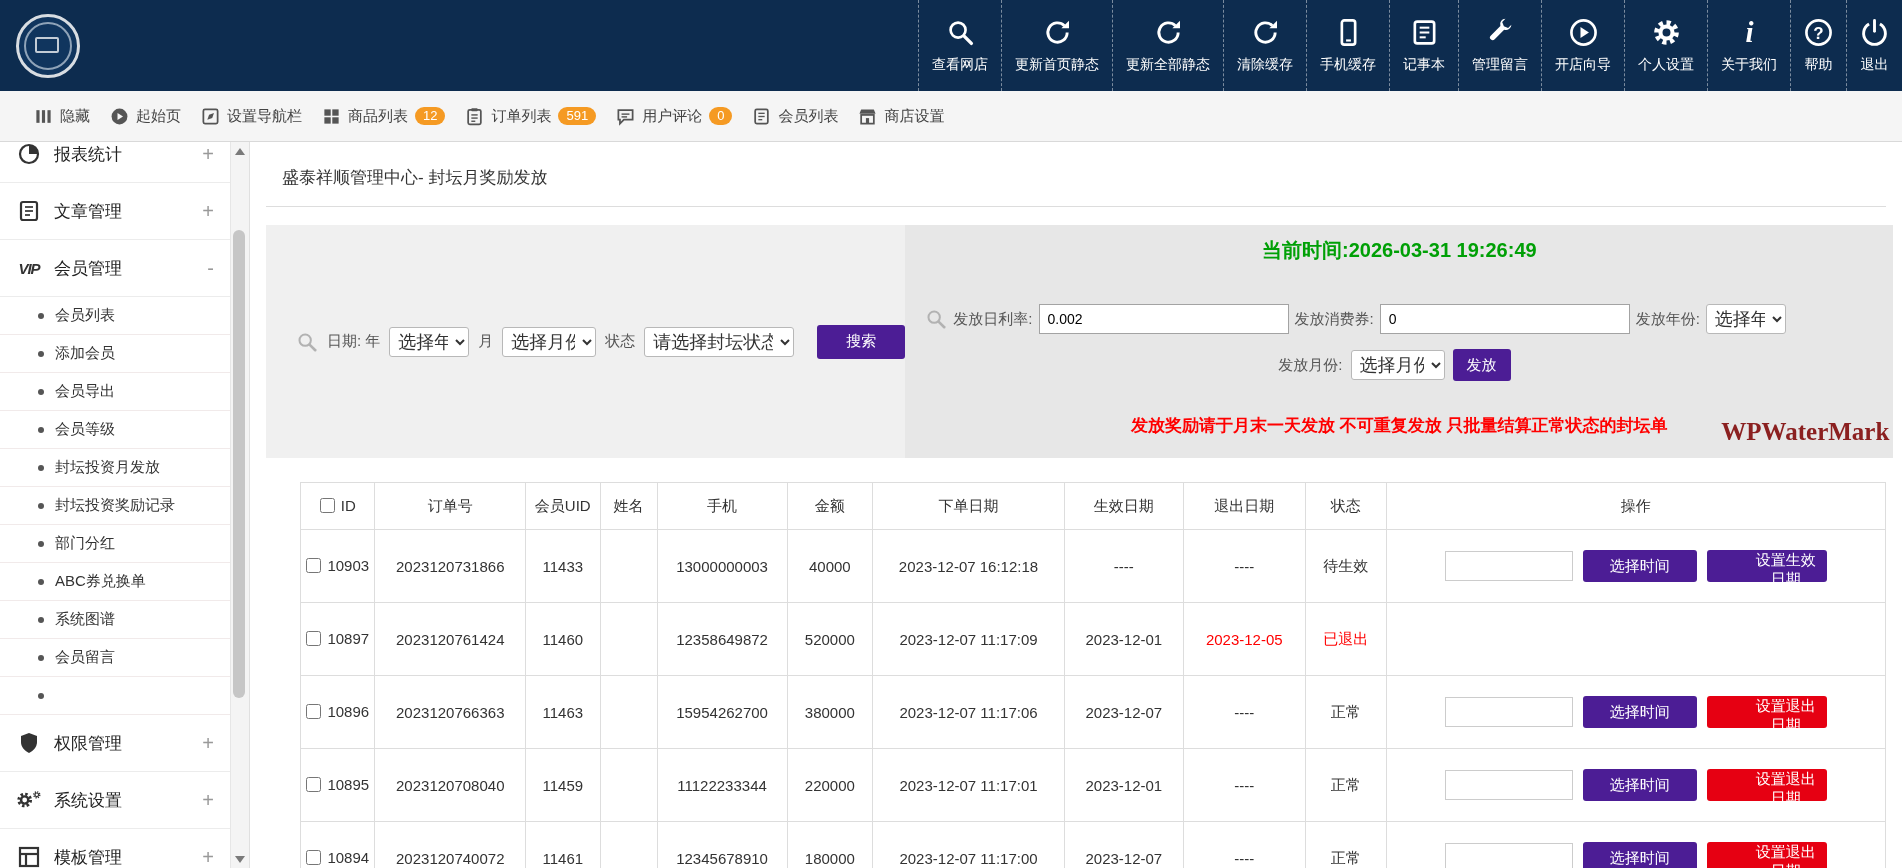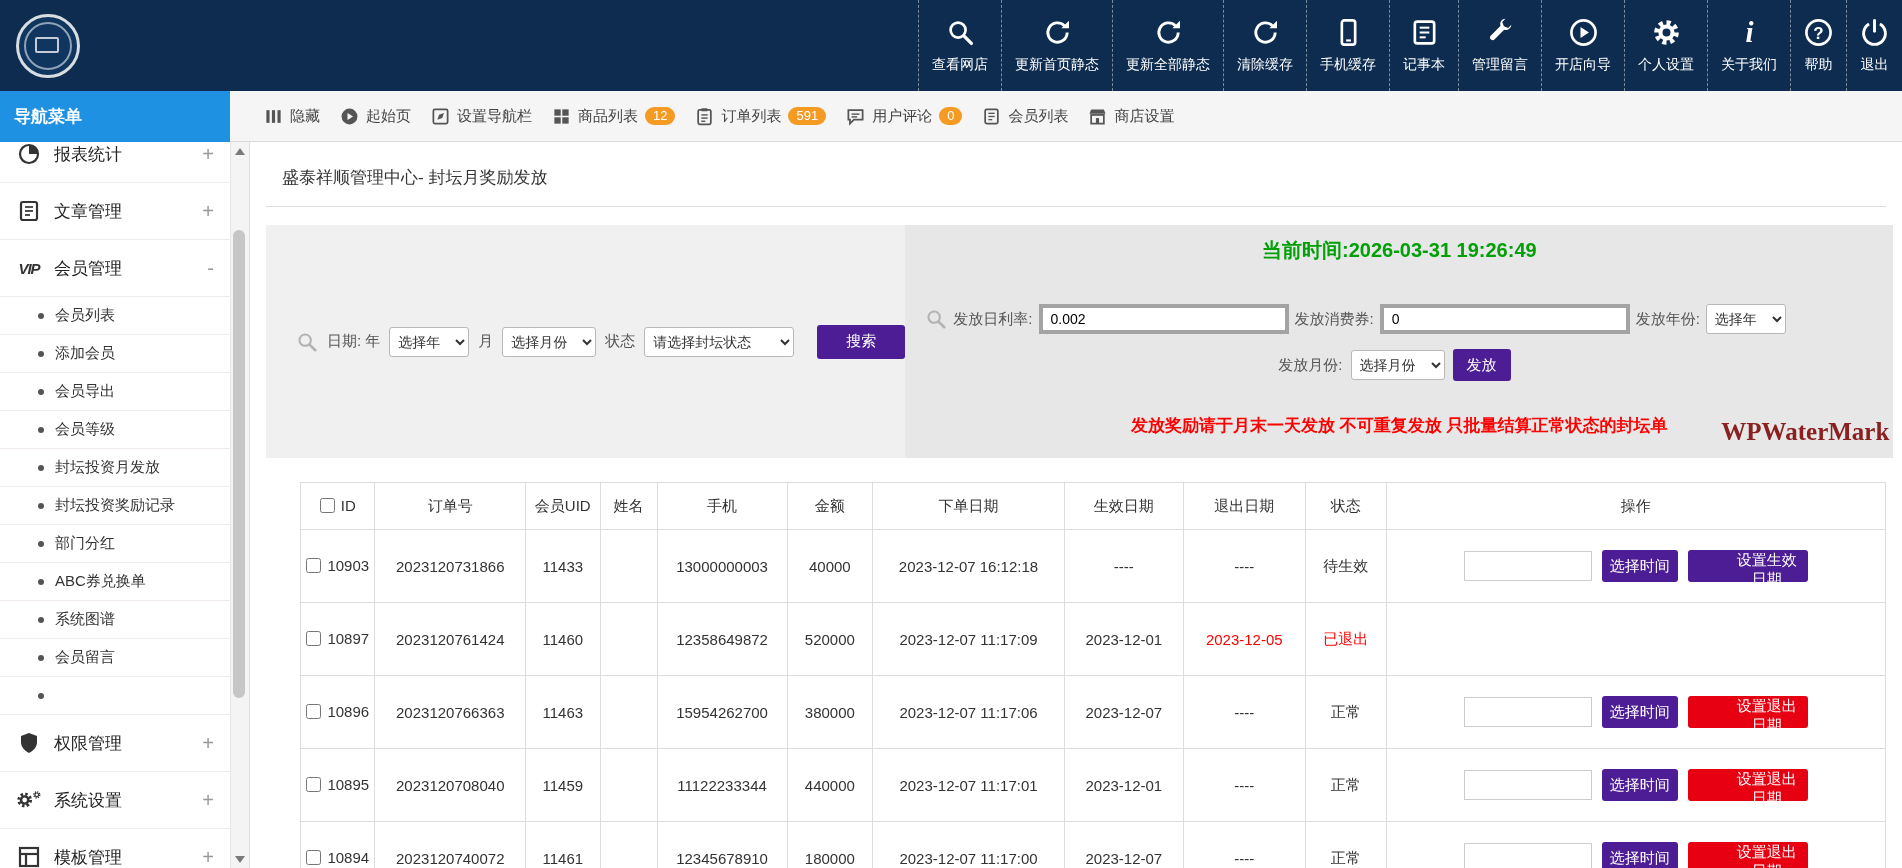--- a/index.html
+++ b/index.html
@@ -60,30 +60,30 @@
   }
   .bullet{width:6px;height:6px;border-radius:50%;background:#555;margin-right:11px;flex:0 0 auto;}
   
   .page-title{padding:24px 0 17px 16px;font-size:17px;color:#333;border-bottom:1px solid #ddd;}
   .filter-wrap{margin-top:18px;display:flex;height:233px;}
   .filter-left{flex:1;background:#f0f0f0;display:flex;align-items:center;padding-left:30px;gap:9px;}
   .filter-right{width:988px;flex:0 0 auto;box-sizing:border-box;background:#e7e7e7;padding:0 20px;position:relative;}
   .flabel{font-size:15px;color:#555;white-space:nowrap;}
   .mag{width:22px;height:22px;color:#b2b2b2;flex:0 0 auto;}
   select{
-    height:30px;border:1px solid #b8b8b8;background:#fff;font-size:14px;color:#333;
+    height:30px;border:1px solid #b8b8b8;background:#fff;font-size:18px;color:#333;
     padding:0 4px;border-radius:3px;font-family:inherit;
   }
   .sel-year{width:80px;} .sel-month{width:94px;} .sel-status{width:150px;}
   .btn{border:none;color:#fff;font-size:15px;cursor:pointer;border-radius:3px;font-family:inherit;}
   .btn.blue{background:#4c1d95;} .btn.red{background:#e60012;}
   .search-btn{width:88px;height:34px;margin-left:14px;}
   .cur-time{margin:0;padding-top:12px;text-align:center;color:#00a006;font-weight:bold;font-size:20px;}
   .panel-row2{display:flex;align-items:center;margin-top:40px;gap:6px;}
-  .panel-input{height:30px;border:4px solid #a3a3a3;background:#fff;font-size:14px;padding:0 8px;box-sizing:border-box;font-family:inherit;}
+  .panel-input{height:30px;border:1px solid #a3a3a3;background:#fff;font-size:14px;padding:0 8px;box-sizing:border-box;font-family:inherit;}
   .rate-input,.coupon-input{width:250px;}
   .sel-year-sm{width:80px;}
   .gap-l{}
   .panel-row3{display:flex;align-items:center;margin-top:15px;margin-left:353px;gap:8px;}
   .issue-btn{width:58px;height:32px;}
   .panel-warning{margin-top:33px;text-align:center;color:#f00;font-weight:bold;font-size:17px;}
   .watermark{
     position:absolute;right:4px;bottom:12px;color:#8b2020;font-size:25px;font-weight:bold;
     font-family:"Liberation Serif","DejaVu Serif",serif;white-space:nowrap;
   }
@@ -93,21 +93,21 @@
     width:calc(100% - 34px);font-size:15px;color:#333;
   }
   .data-table th,.data-table td{border:1px solid #ddd;text-align:center;padding:0 4px;overflow:hidden;}
   .data-table th{height:46px;font-weight:normal;}
   .data-table td{height:72px;}
   .chk-wrap{display:inline-flex;align-items:center;gap:6px;justify-content:center;}
   input[type=checkbox]{width:15px;height:15px;margin:0;cursor:pointer;}
   .red-text{color:#f00;}
   .action-wrap{display:flex;align-items:center;justify-content:center;gap:10px;}
   .action-input{width:128px;height:30px;border:1px solid #ccc;background:#fff;box-sizing:border-box;}
-  .act-time{width:76px;height:32px;}
+  .act-time{width:114px;height:32px;}
   .act-set{width:120px;height:32px;padding-left:44px;}
 </style>
 </head>
 <body>
 
 <svg width="0" height="0" style="position:absolute" aria-hidden="true">
   <symbol id="i-search" viewBox="0 0 24 24">
       <circle cx="10" cy="10" r="6.2" fill="none" stroke="currentColor" stroke-width="2.2"></circle>
       <line x1="14.8" y1="14.8" x2="21" y2="21" stroke="currentColor" stroke-width="2.8" stroke-linecap="round"></line>
     </symbol>
@@ -271,21 +271,20 @@
     <div class="topbar-item">
       <svg>
           <use href="#i-power"></use>
         </svg>
       <span class="tb-label">退出</span>
     </div>
   </div>
 </div>
 
 <div class="subbar">
-  <div class="nav-menu-header">导航菜单</div>
   <div class="toolbar">
     <div class="toolbar-item">
       <svg>
           <use href="#i-bars"></use>
         </svg>
       <span>隐藏</span>
     </div>
     <div class="toolbar-item">
       <svg>
           <use href="#i-playfill"></use>
@@ -606,21 +605,21 @@
           <td>
             <span class="chk-wrap">
               <input type="checkbox" style="">
               <span>10895</span>
             </span>
           </td>
           <td>2023120708040</td>
           <td>11459</td>
           <td></td>
           <td>11122233344</td>
-          <td>440000</td>
+          <td>220000</td>
           <td>2023-12-07 11:17:01</td>
           <td>2023-12-01</td>
           <td>----</td>
           <td>正常</td>
           <td>
             <div class="action-wrap">
               <input class="action-input" type="text" style="">
               <button class="btn blue act-time">选择时间</button>
               <button class="btn red act-set">设置退出日期</button>
             </div>

